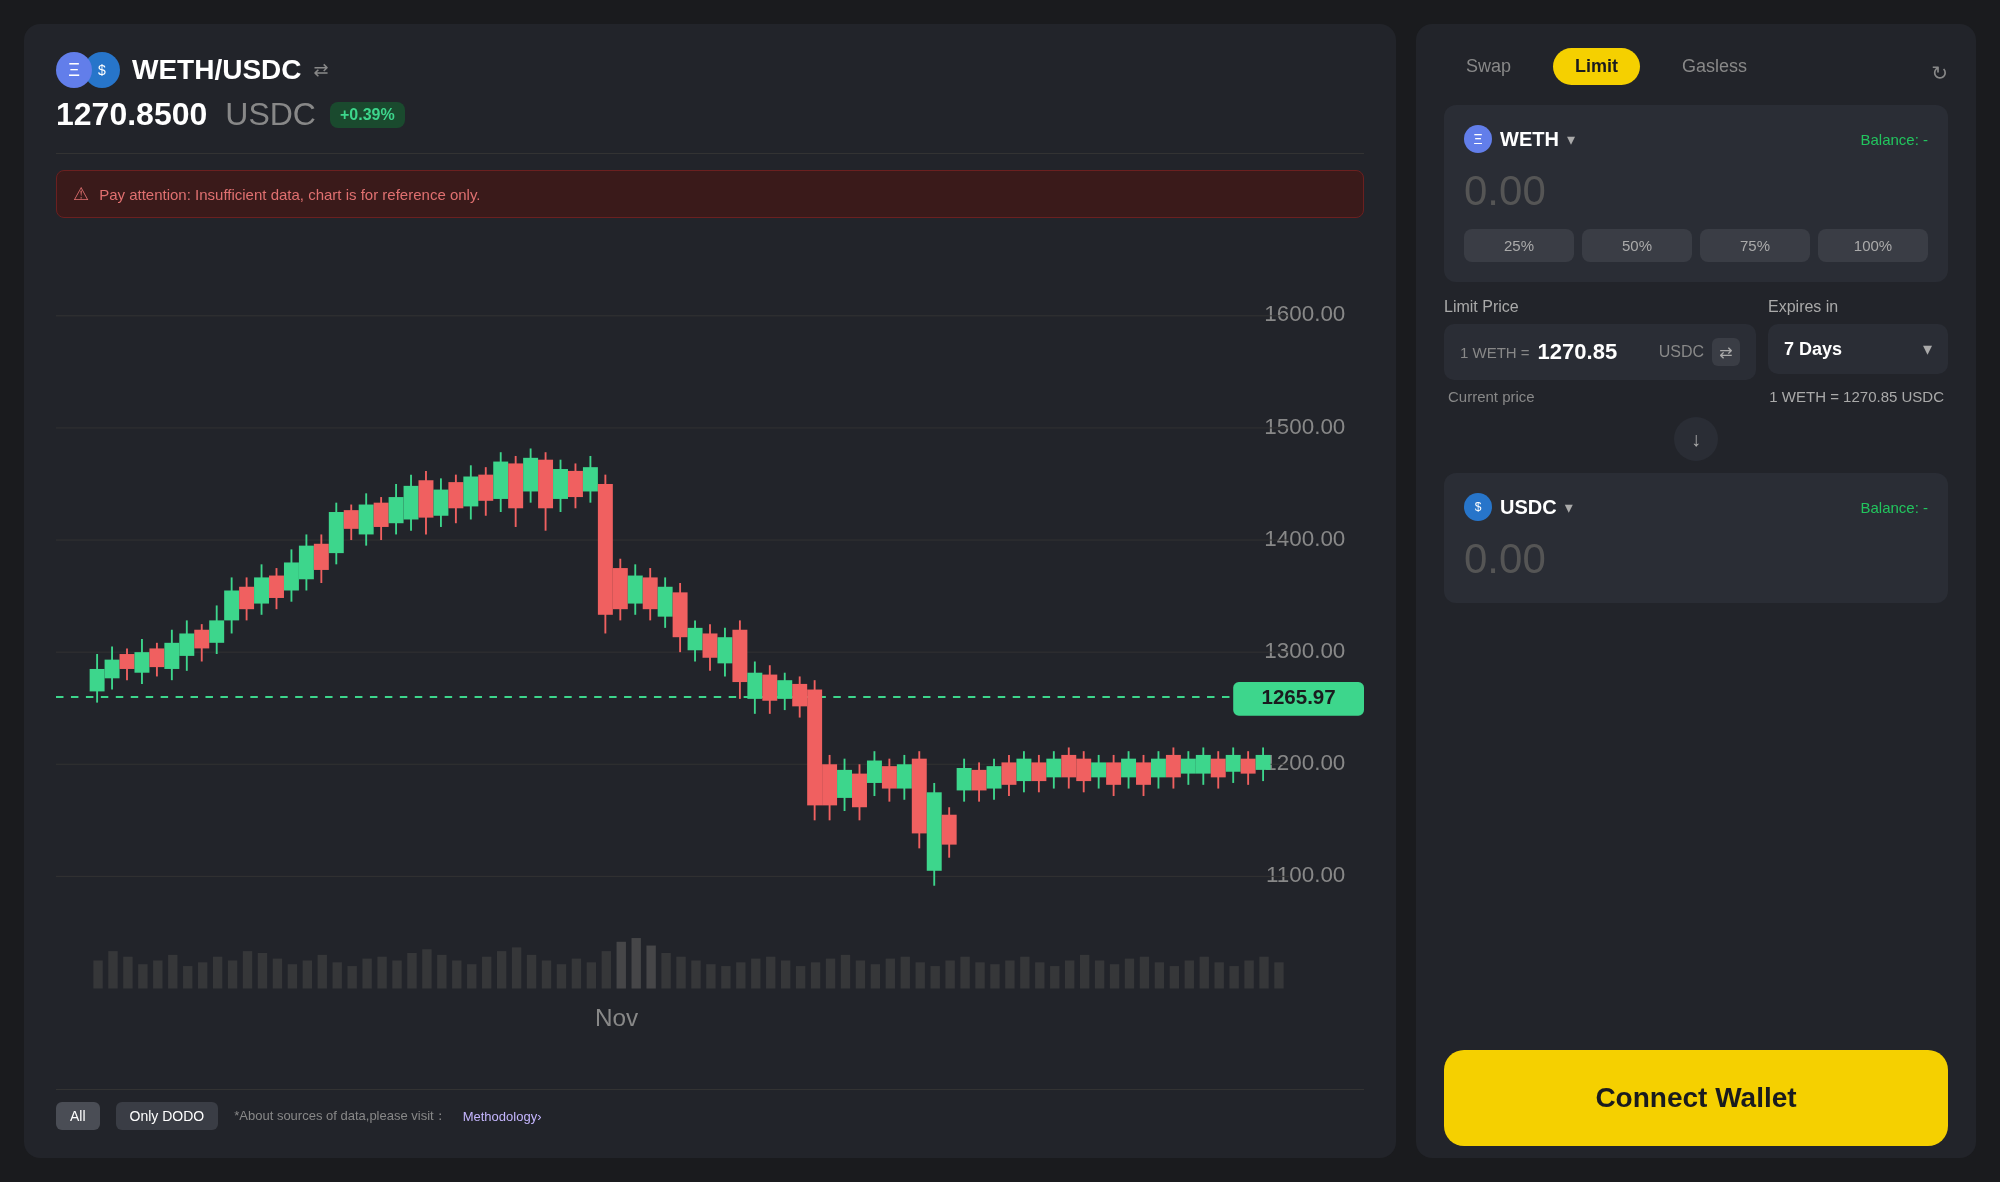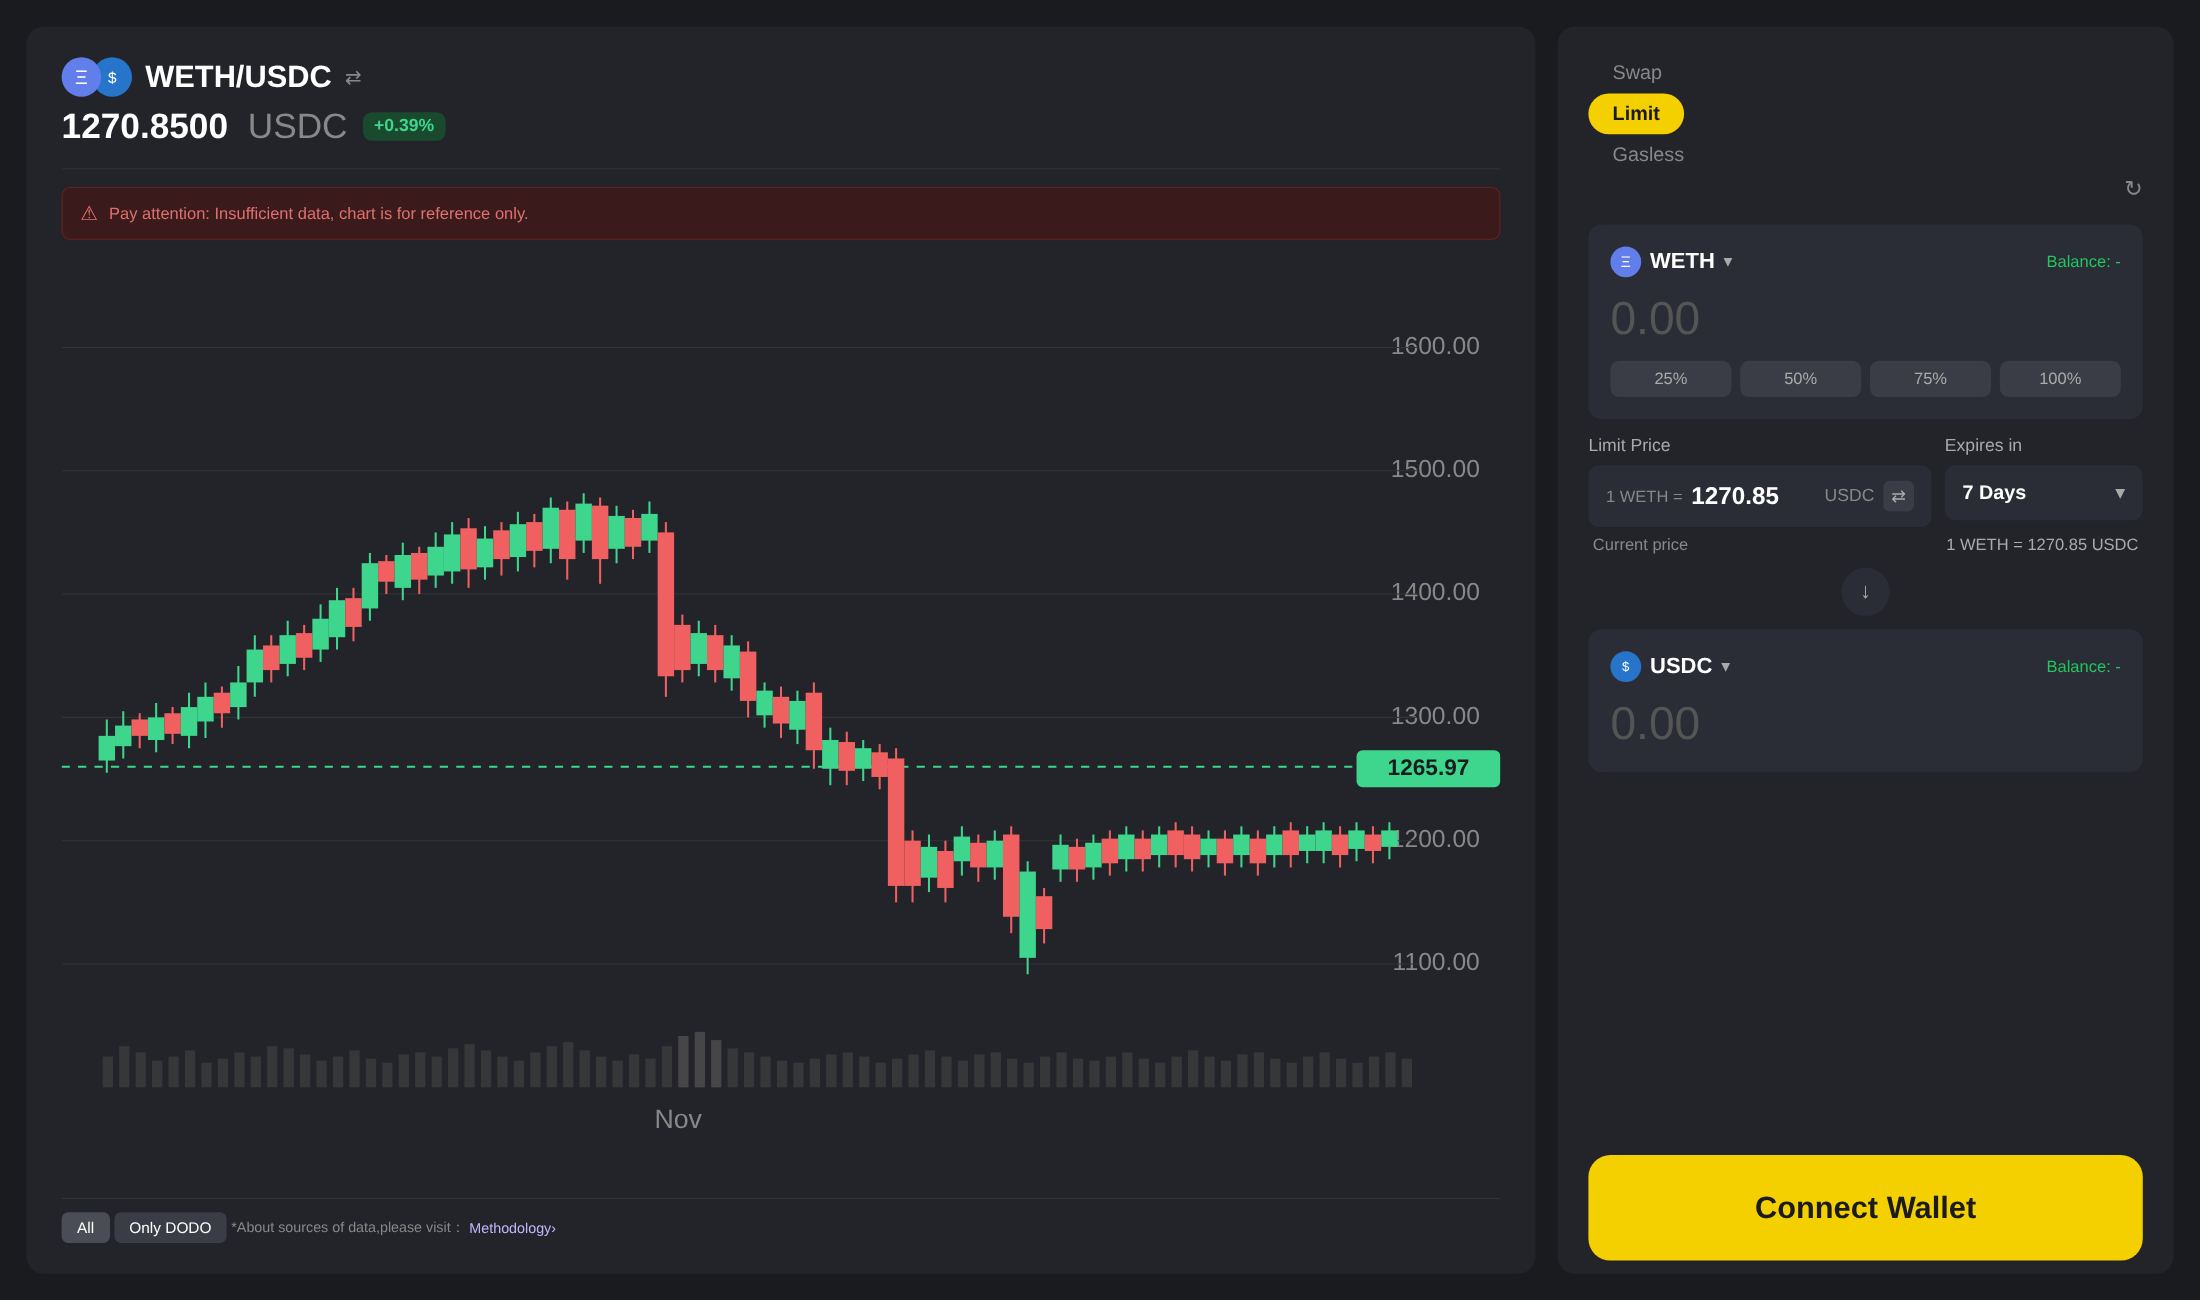--- a/index.html
+++ b/index.html
@@ -133,21 +133,21 @@
       position: relative;
       min-height: 380px;
     }
     .chart-svg {
       width: 100%;
       height: 100%;
     }
     .bottom-bar {
       display: flex;
       align-items: center;
-      gap: 4px;
+      gap: 16px;
       margin-top: 4px;
       padding-top: 12px;
       border-top: 1px solid #333;
     }
     .bottom-btn {
       background: #3a3d45;
       border: none;
       color: #fff;
       padding: 6px 14px;
       border-radius: 6px;
@@ -169,24 +169,23 @@
 
     
     .right-panel {
       width: 560px;
       display: flex;
       flex-direction: column;
       gap: 0;
     }
     .tabs-row {
       display: flex;
-      align-items: flex-start;
-      gap: 0;
+      align-items: flex-end;
+      gap: 20px;
       margin-bottom: 20px;
-      flex-direction: column;
     }
     .tab-btn {
       background: transparent;
       border: none;
       color: #888;
       font-size: 18px;
       padding: 8px 22px;
       border-radius: 30px;
       cursor: pointer;
     }

